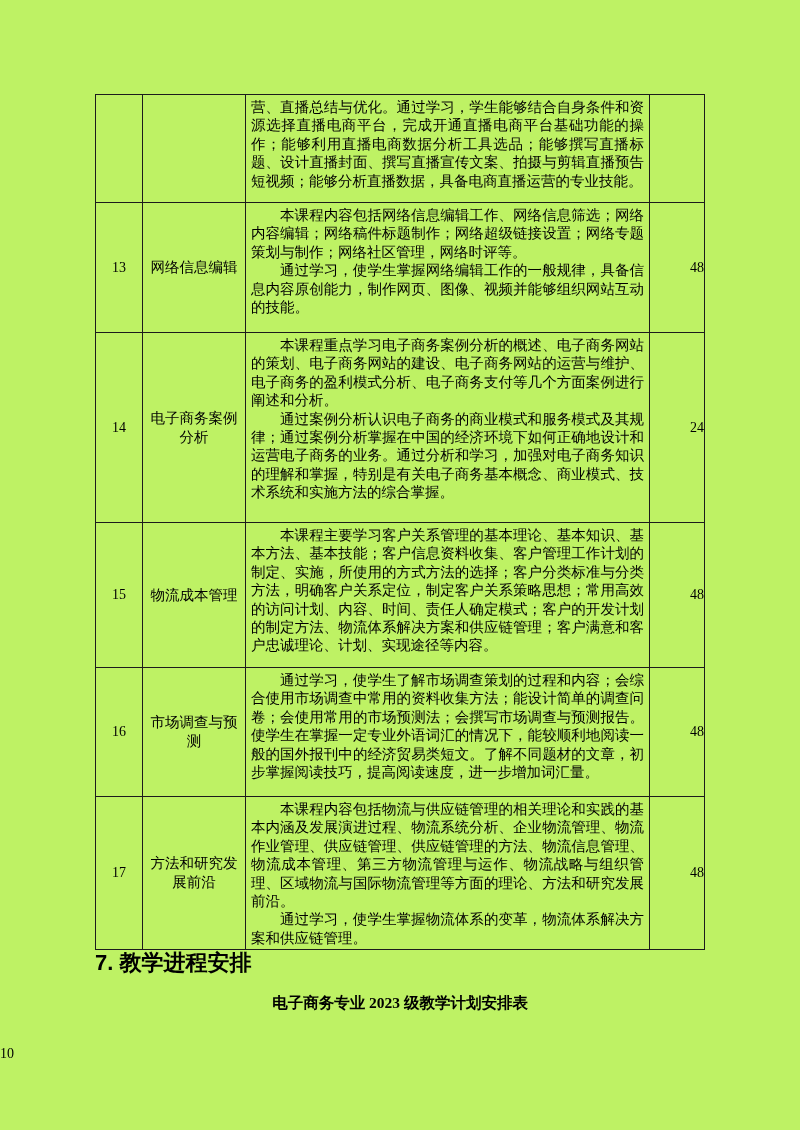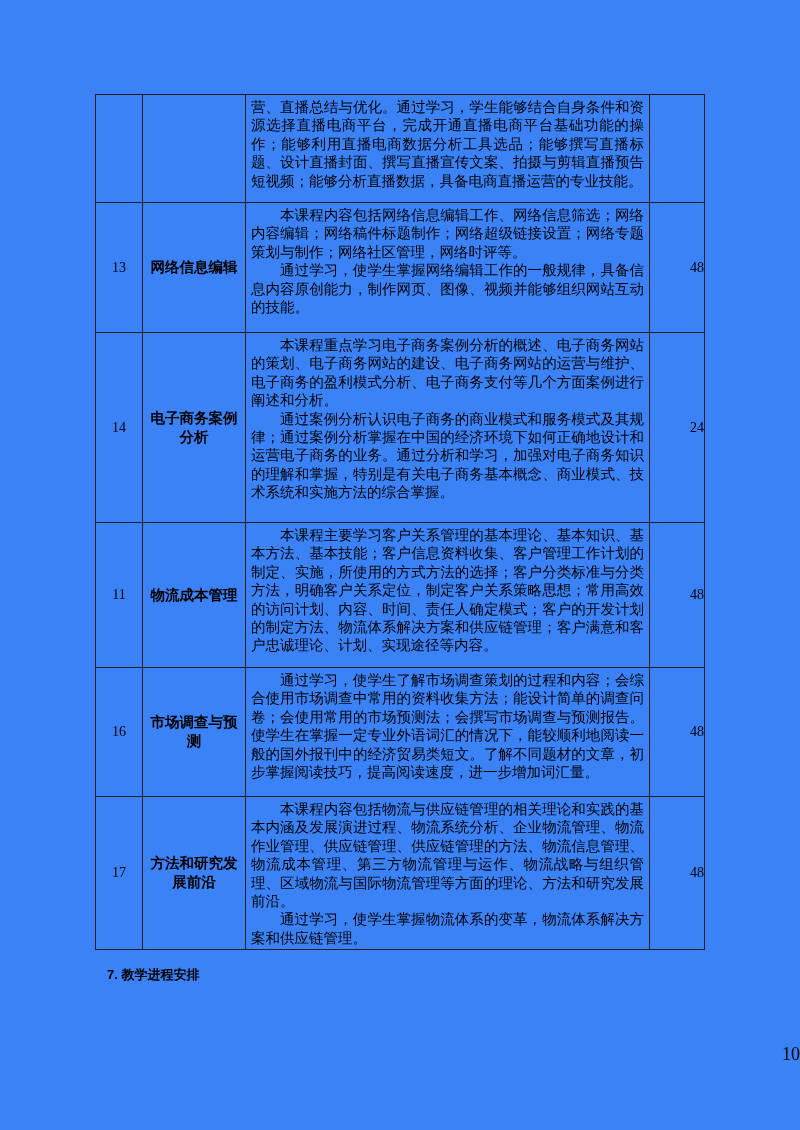--- a/index.html
+++ b/index.html
@@ -4,21 +4,21 @@
 <style>
   html, body {
     margin: 0;
     padding: 0;
     background: #ffffff;
   }
   .page {
     position: relative;
     width: 800px;
     height: 1130px;
-    background: #3b82f6;
+    background: #bef264;
     color: #000000;
     font-family: "Liberation Serif", "DejaVu Serif", serif;
     overflow: hidden;
   }
   table.course-table {
     position: absolute;
     left: 95px;
     top: 94px;
     width: 609px;
     border-collapse: collapse;
@@ -33,21 +33,20 @@
     vertical-align: middle;
     font-size: 14px;
     padding: 0;
   }
   td.c-name {
     text-align: center;
     vertical-align: middle;
     font-size: 14.5px;
     line-height: 19px;
     padding: 2px 7px;
-    font-weight: bold;
   }
   td.c-desc {
     vertical-align: top;
     padding: 3px 5px 2px 5px;
   }
   td.c-hours {
     text-align: right;
     vertical-align: middle;
     font-size: 14px;
     padding: 0;
@@ -60,45 +59,45 @@
     text-indent: 2em;
     letter-spacing: 0;
   }
   .para.no-indent {
     text-indent: 0;
   }
   .section-heading {
     position: absolute;
     left: 95px;
     top: 951px;
-    margin: 12px;
+    margin: 0;
     font-family: "Liberation Sans", "DejaVu Sans", sans-serif;
     font-weight: 700;
-    font-size: 13px;
+    font-size: 22px;
     line-height: 24px;
     color: #000000;
   }
   .table-caption {
     position: absolute;
     left: 0;
     right: 0;
     top: 993px;
     text-align: center;
     font-weight: 700;
     font-size: 15.5px;
     line-height: 20px;
     font-family: "Liberation Serif", "DejaVu Serif", serif;
   }
   .page-number {
     position: absolute;
     left: 0;
     right: 0;
     top: 1046px;
-    text-align: right;
-    font-size: 18px;
+    text-align: left;
+    font-size: 14px;
     line-height: 16px;
     font-family: "Liberation Serif", "DejaVu Serif", serif;
   }
 </style>
 </head>
 <body>
 
 <div class="page">
 
   <table class="course-table">
@@ -132,21 +131,21 @@
     <td class="c-no">14</td>
     <td class="c-name">电子商务案例分析</td>
     <td class="c-desc">
             <p class="para">本课程重点学习电子商务案例分析的概述、电子商务网站的策划、电子商务网站的建设、电子商务网站的运营与维护、电子商务的盈利模式分析、电子商务支付等几个方面案例进行阐述和分析。</p>
             <p class="para">通过案例分析认识电子商务的商业模式和服务模式及其规律；通过案例分析掌握在中国的经济环境下如何正确地设计和运营电子商务的业务。通过分析和学习，加强对电子商务知识的理解和掌握，特别是有关电子商务基本概念、商业模式、技术系统和实施方法的综合掌握。</p>
           </td>
     <td class="c-hours">24</td>
   </tr>
 
   <tr style="height: 145px;">
-    <td class="c-no">11</td>
+    <td class="c-no">15</td>
     <td class="c-name">物流成本管理</td>
     <td class="c-desc">
             <p class="para">本课程主要学习客户关系管理的基本理论、基本知识、基本方法、基本技能；客户信息资料收集、客户管理工作计划的制定、实施，所使用的方式方法的选择；客户分类标准与分类方法，明确客户关系定位，制定客户关系策略思想；常用高效的访问计划、内容、时间、责任人确定模式；客户的开发计划的制定方法、物流体系解决方案和供应链管理；客户满意和客户忠诚理论、计划、实现途径等内容。</p>
           </td>
     <td class="c-hours">48</td>
   </tr>
 
   <tr style="height: 129px;">
     <td class="c-no">16</td>
     <td class="c-name">市场调查与预测</td>
@@ -163,16 +162,17 @@
             <p class="para">本课程内容包括物流与供应链管理的相关理论和实践的基本内涵及发展演进过程、物流系统分析、企业物流管理、物流作业管理、供应链管理、供应链管理的方法、物流信息管理、物流成本管理、第三方物流管理与运作、物流战略与组织管理、区域物流与国际物流管理等方面的理论、方法和研究发展前沿。</p>
             <p class="para">通过学习，使学生掌握物流体系的变革，物流体系解决方案和供应链管理。</p>
           </td>
     <td class="c-hours">48</td>
   </tr>
 </tbody>
   </table>
 
   <h2 class="section-heading">7. 教学进程安排</h2>
 
+  <div class="table-caption">电子商务专业 2023 级教学计划安排表</div>
 
   <div class="page-number">10</div>
 
 </div>
 
 </body></html>

